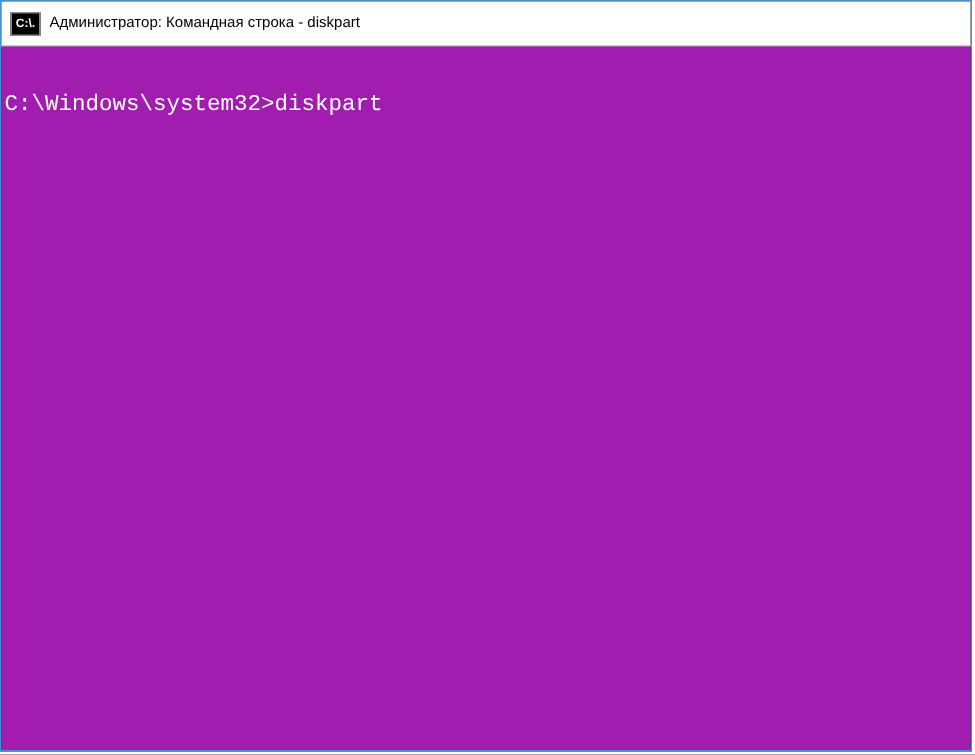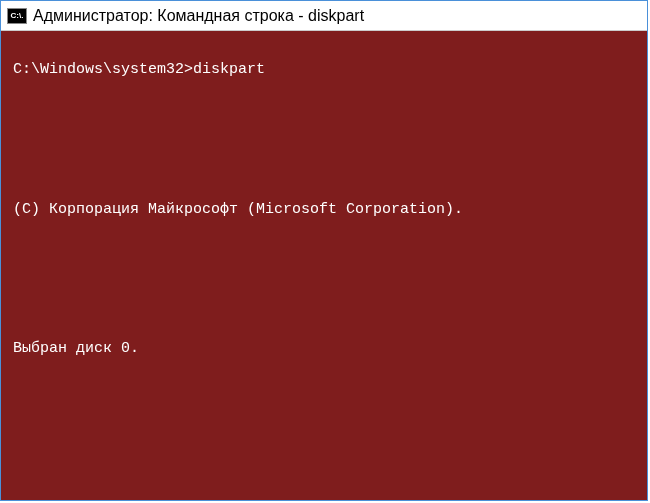--- a/index.html
+++ b/index.html
@@ -35,52 +35,50 @@
       font-family: Arial, sans-serif;
       display: flex;
       align-items: center;
       justify-content: center;
       margin-right: 6px;
       border: 1px solid #888;
       font-weight: bold;
     }
     .titlebar-text {
       font-family: 'Segoe UI', Tahoma, sans-serif;
-      font-size: 16px;
+      font-size: 10px;
       color: #000;
     }
     .terminal {
       flex: 1;
-      background: #7f1d1d;
+      background: #a21caf;
       color: #fff;
-      padding: 4px 12px;
+      padding: 4px 2px;
       font-size: 15px;
       line-height: 1.55;
       white-space: pre;
       overflow: hidden;
     }
     .line { display: block; }
     .blank { height: 1.55em; }
   </style>
 </head>
 <body>
 
 <div class="window">
   <div class="titlebar">
     <div class="titlebar-icon">C:\.</div>
     <div class="titlebar-text">Администратор: Командная строка - diskpart</div>
   </div>
   <div class="terminal">
 <span class="line">C:\Windows\system32&gt;diskpart</span>
 <div class="blank"></div>
 <div class="blank"></div>
-<span class="line">(С) Корпорация Майкрософт (Microsoft Corporation).</span>
 <div class="blank"></div>
 <div class="blank"></div>
-<span class="line">Выбран диск 0.</span>
 
 
 
 
 
 
 
 
 
 

